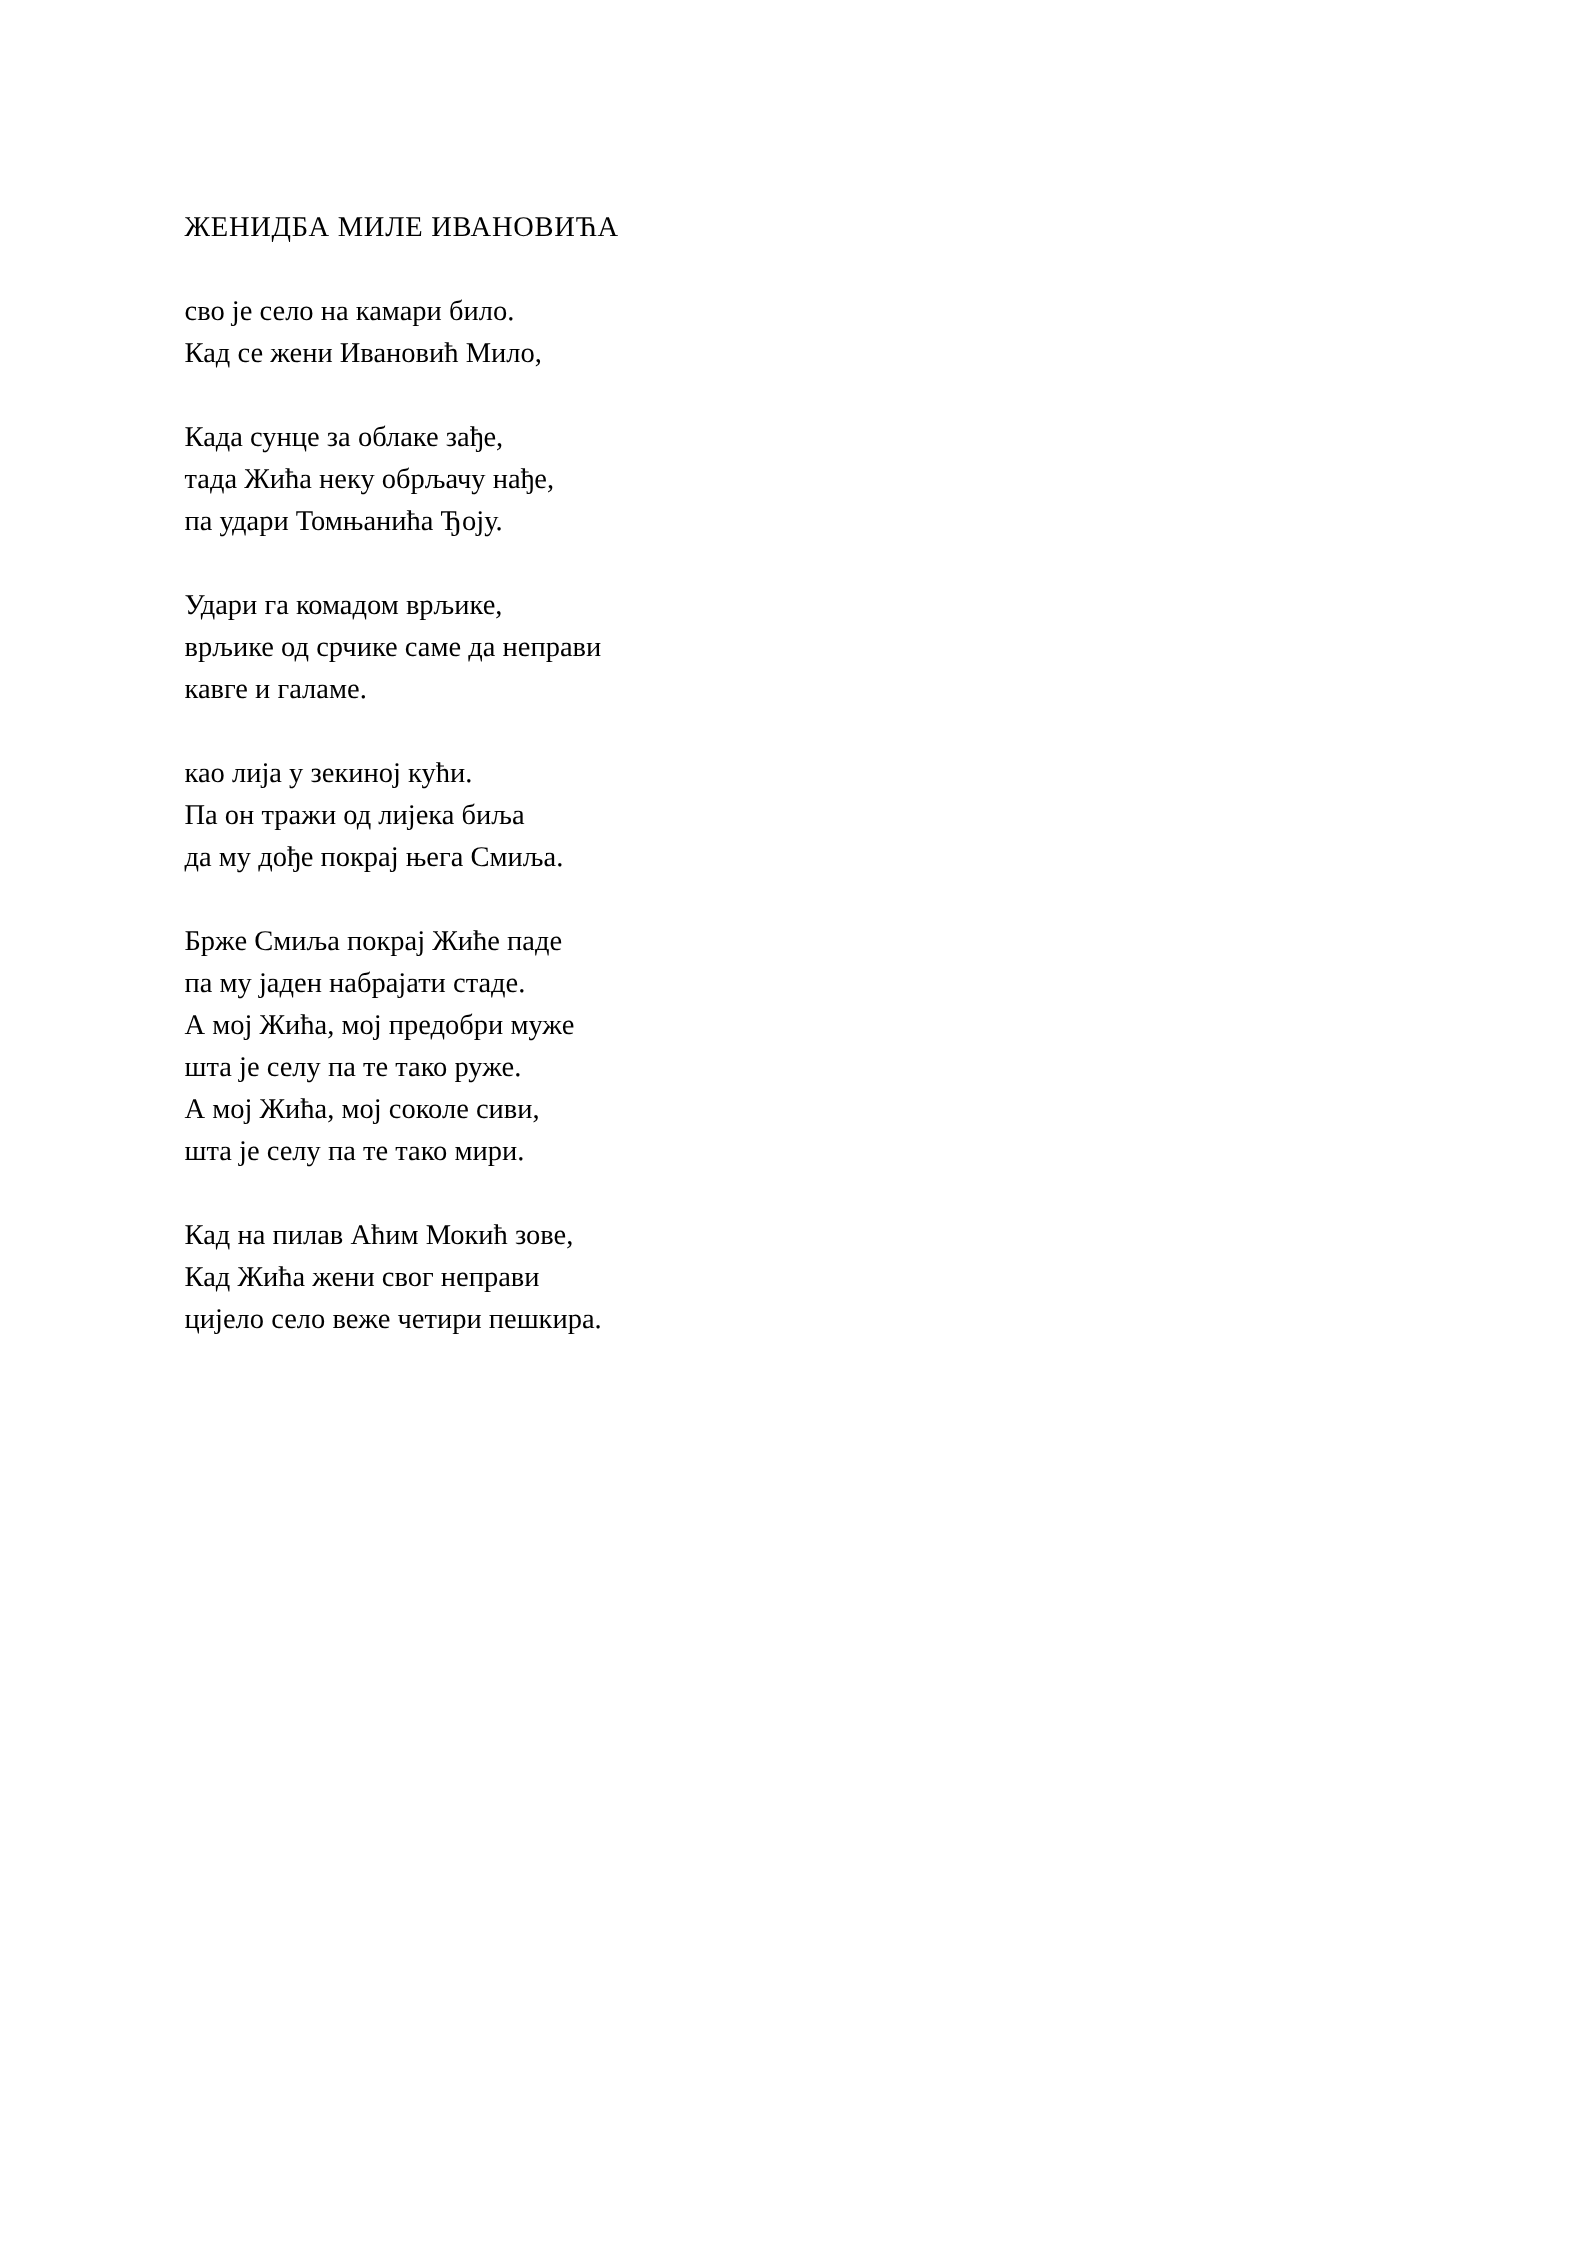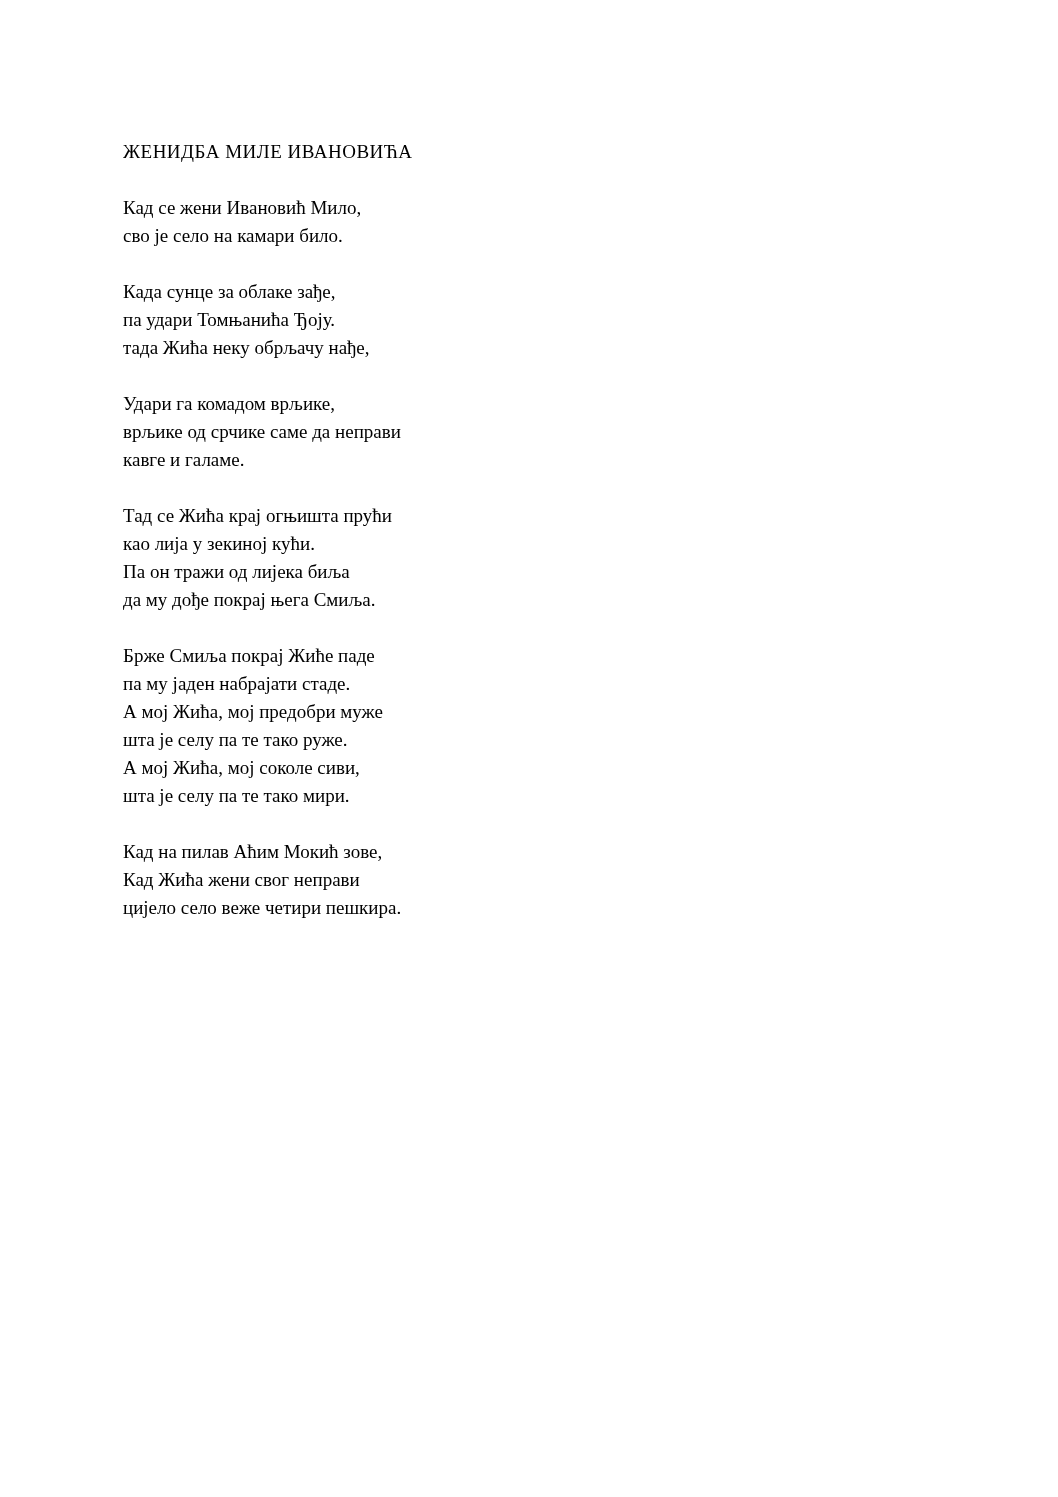--- a/index.html
+++ b/index.html
@@ -45,38 +45,37 @@
 </style>
 </head>
 <body>
 
 <div class="page">
   <div class="content">
 
     <h1 class="poem-title">ЖЕНИДБА МИЛЕ ИВАНОВИЋА</h1>
 
     <div class="stanza">
+      <div class="poem-line">сво је село на камари било.</div>
       <div class="poem-line">Кад се жени Ивановић Мило,</div>
-      <div class="poem-line">сво је село на камари било.</div>
     </div>
 
     <div class="stanza">
       <div class="poem-line">Када сунце за облаке зађе,</div>
+      <div class="poem-line">тада Жића неку обрљачу нађе,</div>
       <div class="poem-line">па удари Томњанића Ђоју.</div>
-      <div class="poem-line">тада Жића неку обрљачу нађе,</div>
     </div>
 
     <div class="stanza">
       <div class="poem-line">Удари га комадом врљике,</div>
       <div class="poem-line">врљике од срчике саме да неправи</div>
       <div class="poem-line">кавге и галаме.</div>
     </div>
 
     <div class="stanza">
-      <div class="poem-line">Тад се Жића крај огњишта прући</div>
       <div class="poem-line">као лија у зекиној кући.</div>
       <div class="poem-line">Па он тражи од лијека биља</div>
       <div class="poem-line">да му дође покрај њега Смиља.</div>
     </div>
 
     <div class="stanza">
       <div class="poem-line">Брже Смиља покрај Жиће паде</div>
       <div class="poem-line">па му јаден набрајати стаде.</div>
       <div class="poem-line">А мој Жића, мој предобри муже</div>
       <div class="poem-line">шта је селу па те тако руже.</div>

